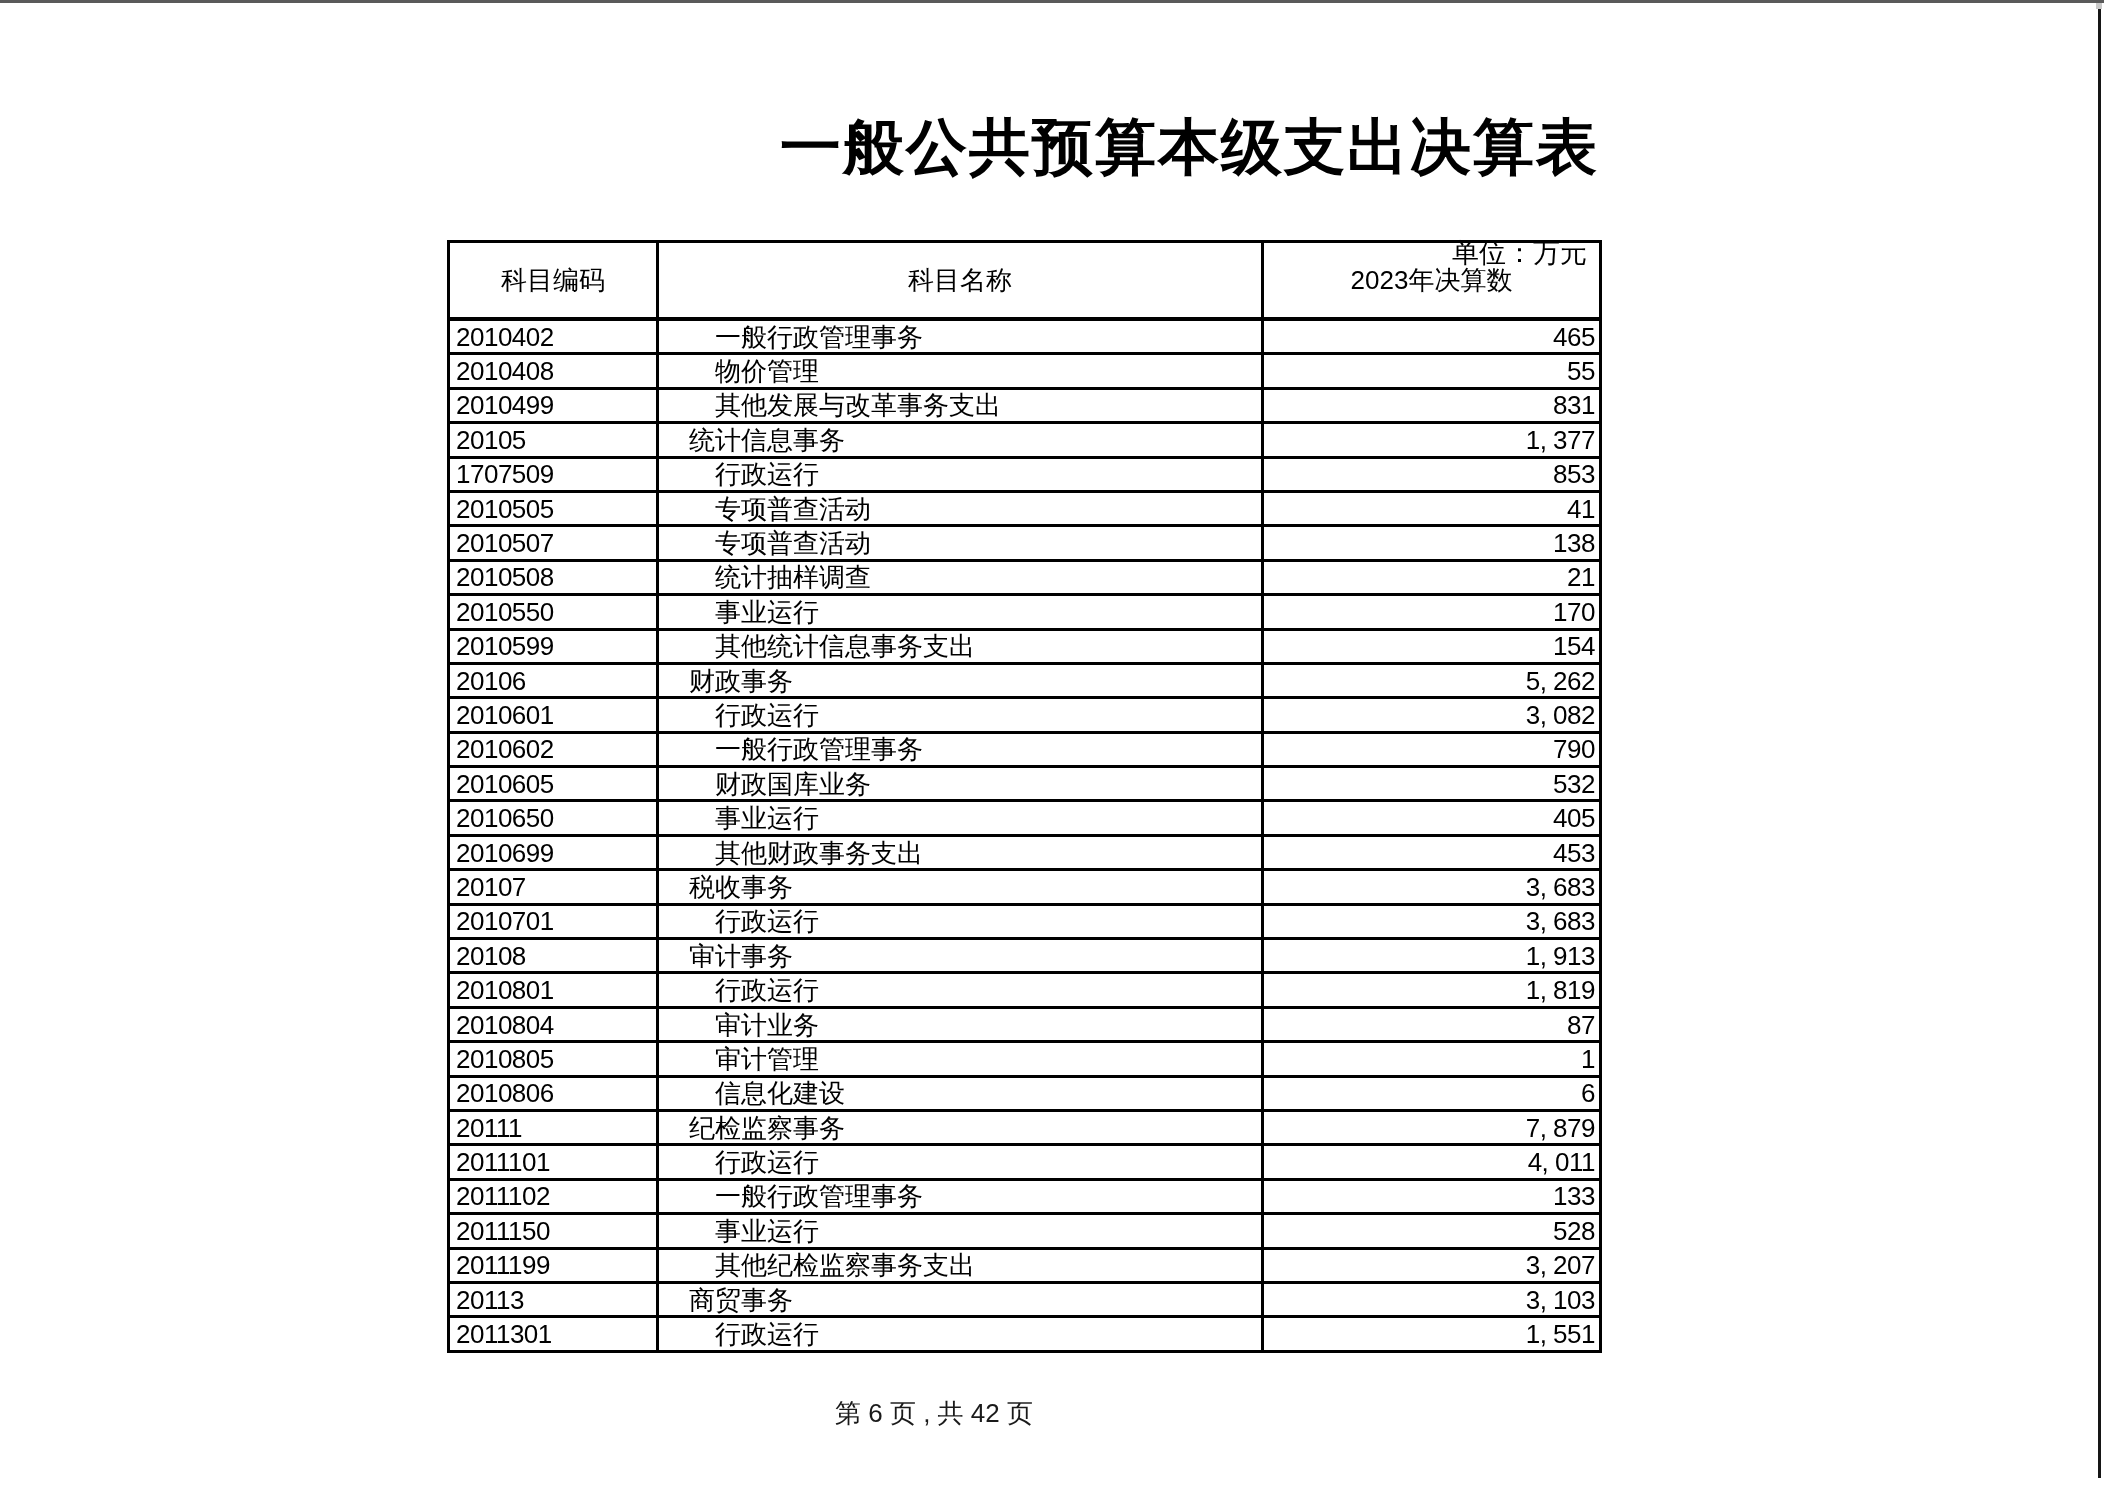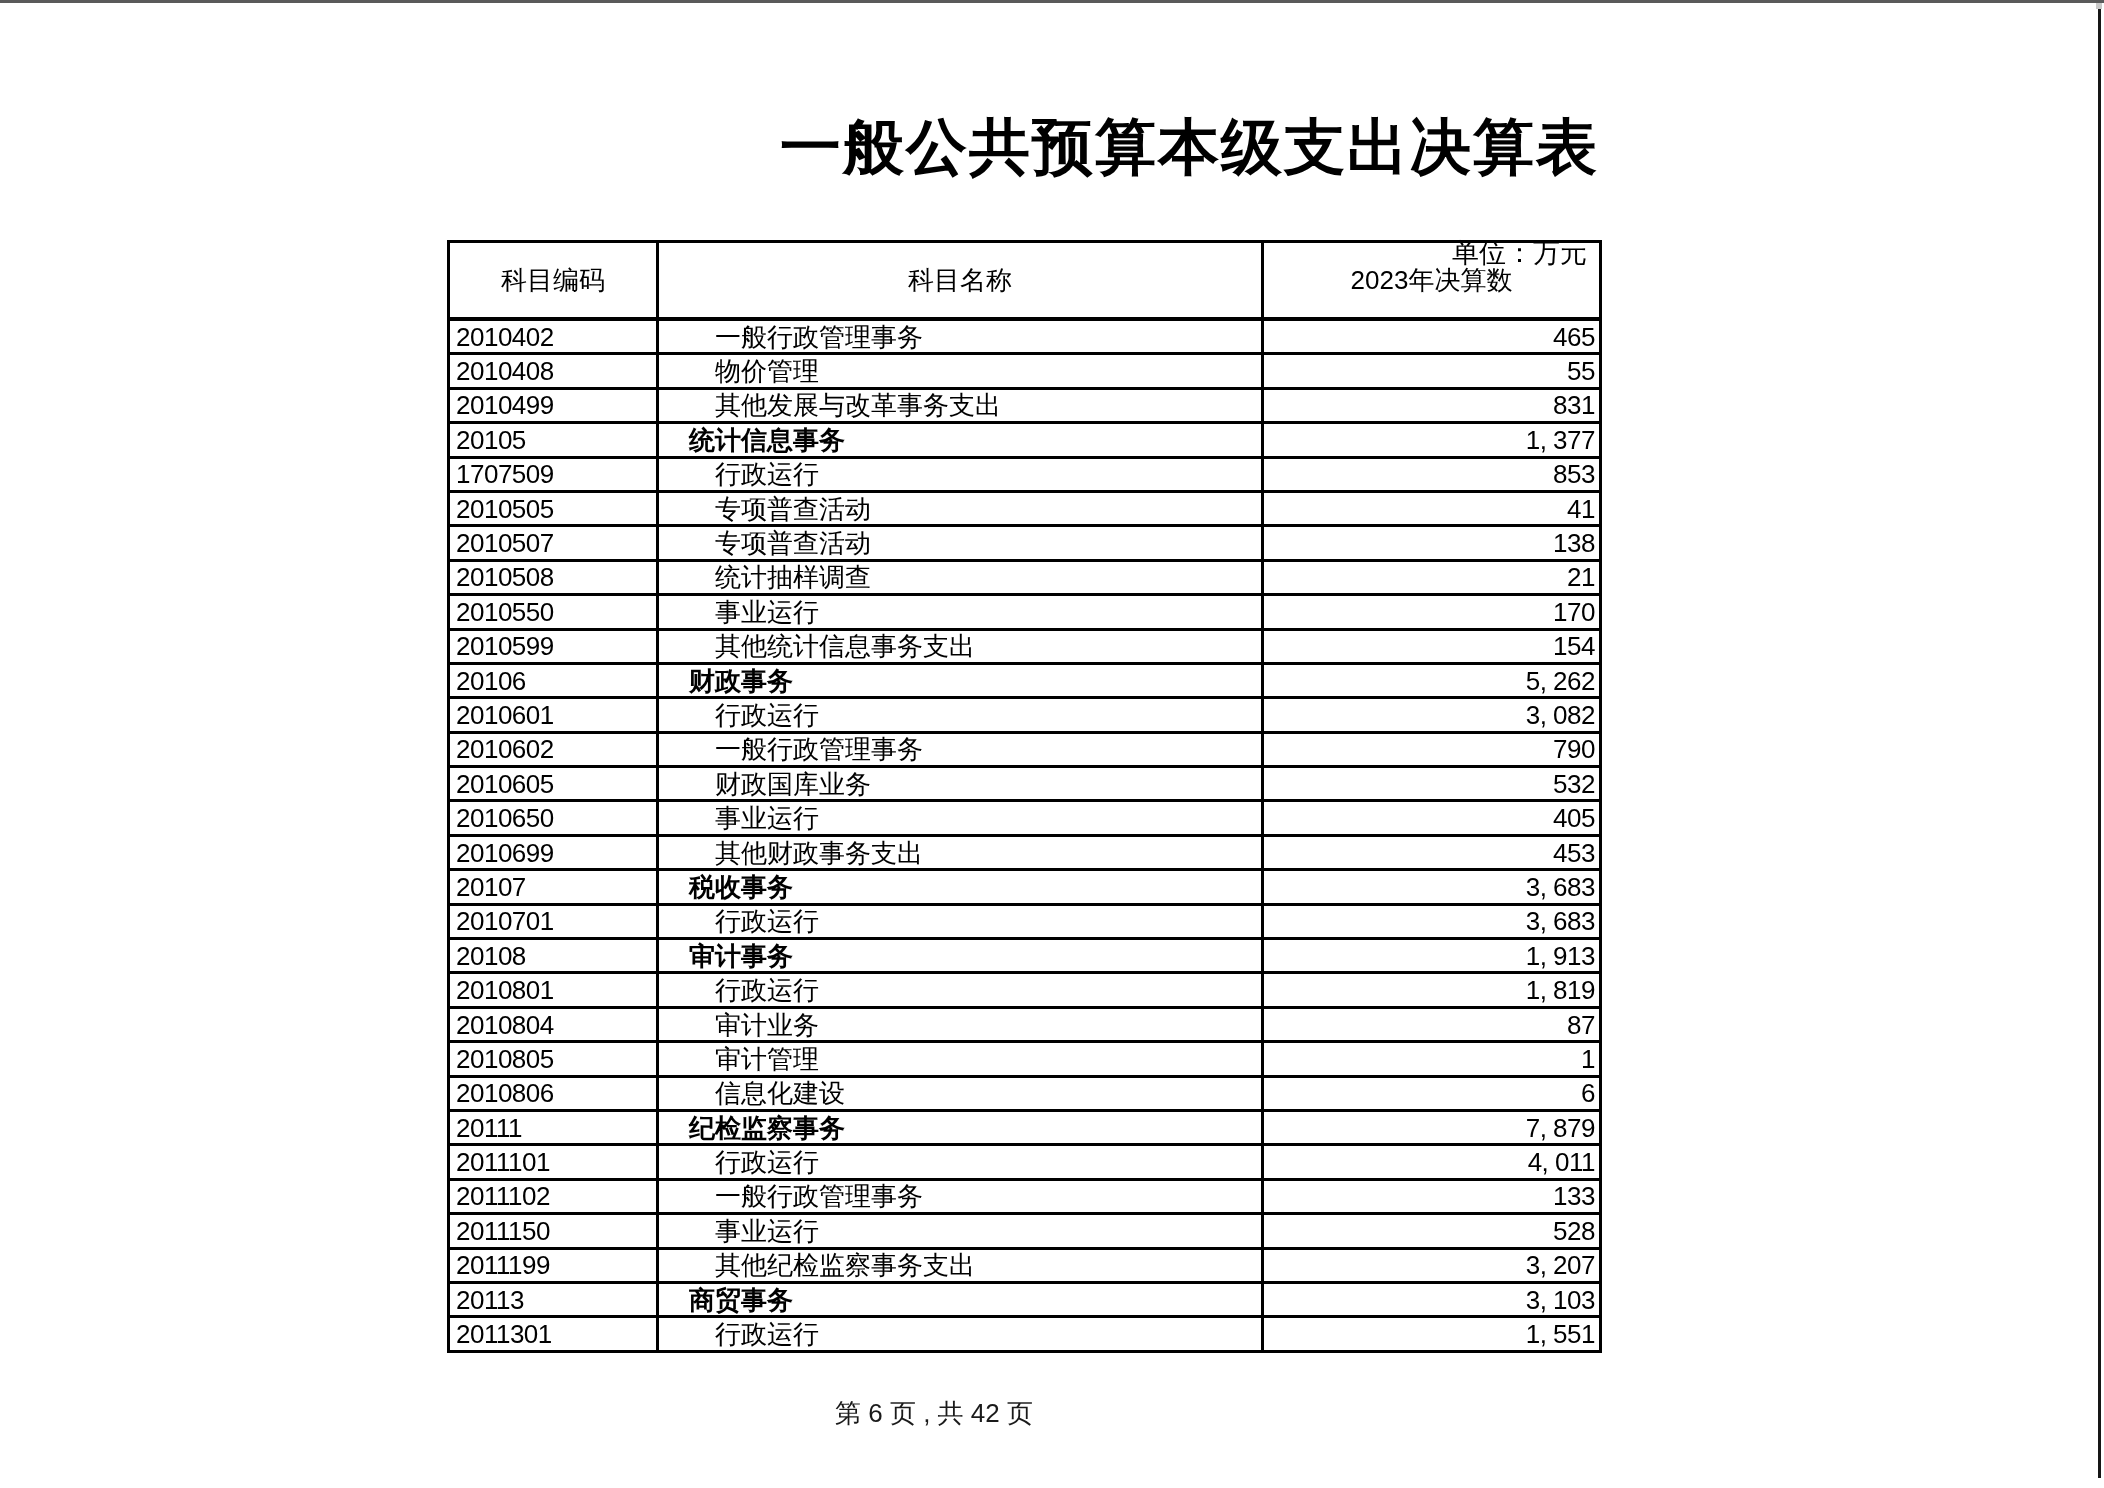--- a/index.html
+++ b/index.html
@@ -84,21 +84,21 @@
   }
   .budget-table td.cell-code {
     padding-left: 6px;
     letter-spacing: -0.5px;
   }
   .budget-table td.cell-name {
     padding-left: 56px;
   }
   .budget-table tr.group td.cell-name {
     padding-left: 30px;
-    font-weight: bold;
+    font-weight: normal;
   }
   .budget-table td.cell-value {
     text-align: right;
     padding-right: 4px;
     letter-spacing: -0.5px;
   }
   .page-footer {
     position: absolute;
     left: 0; top: 1396px;
     width: 1868px;

